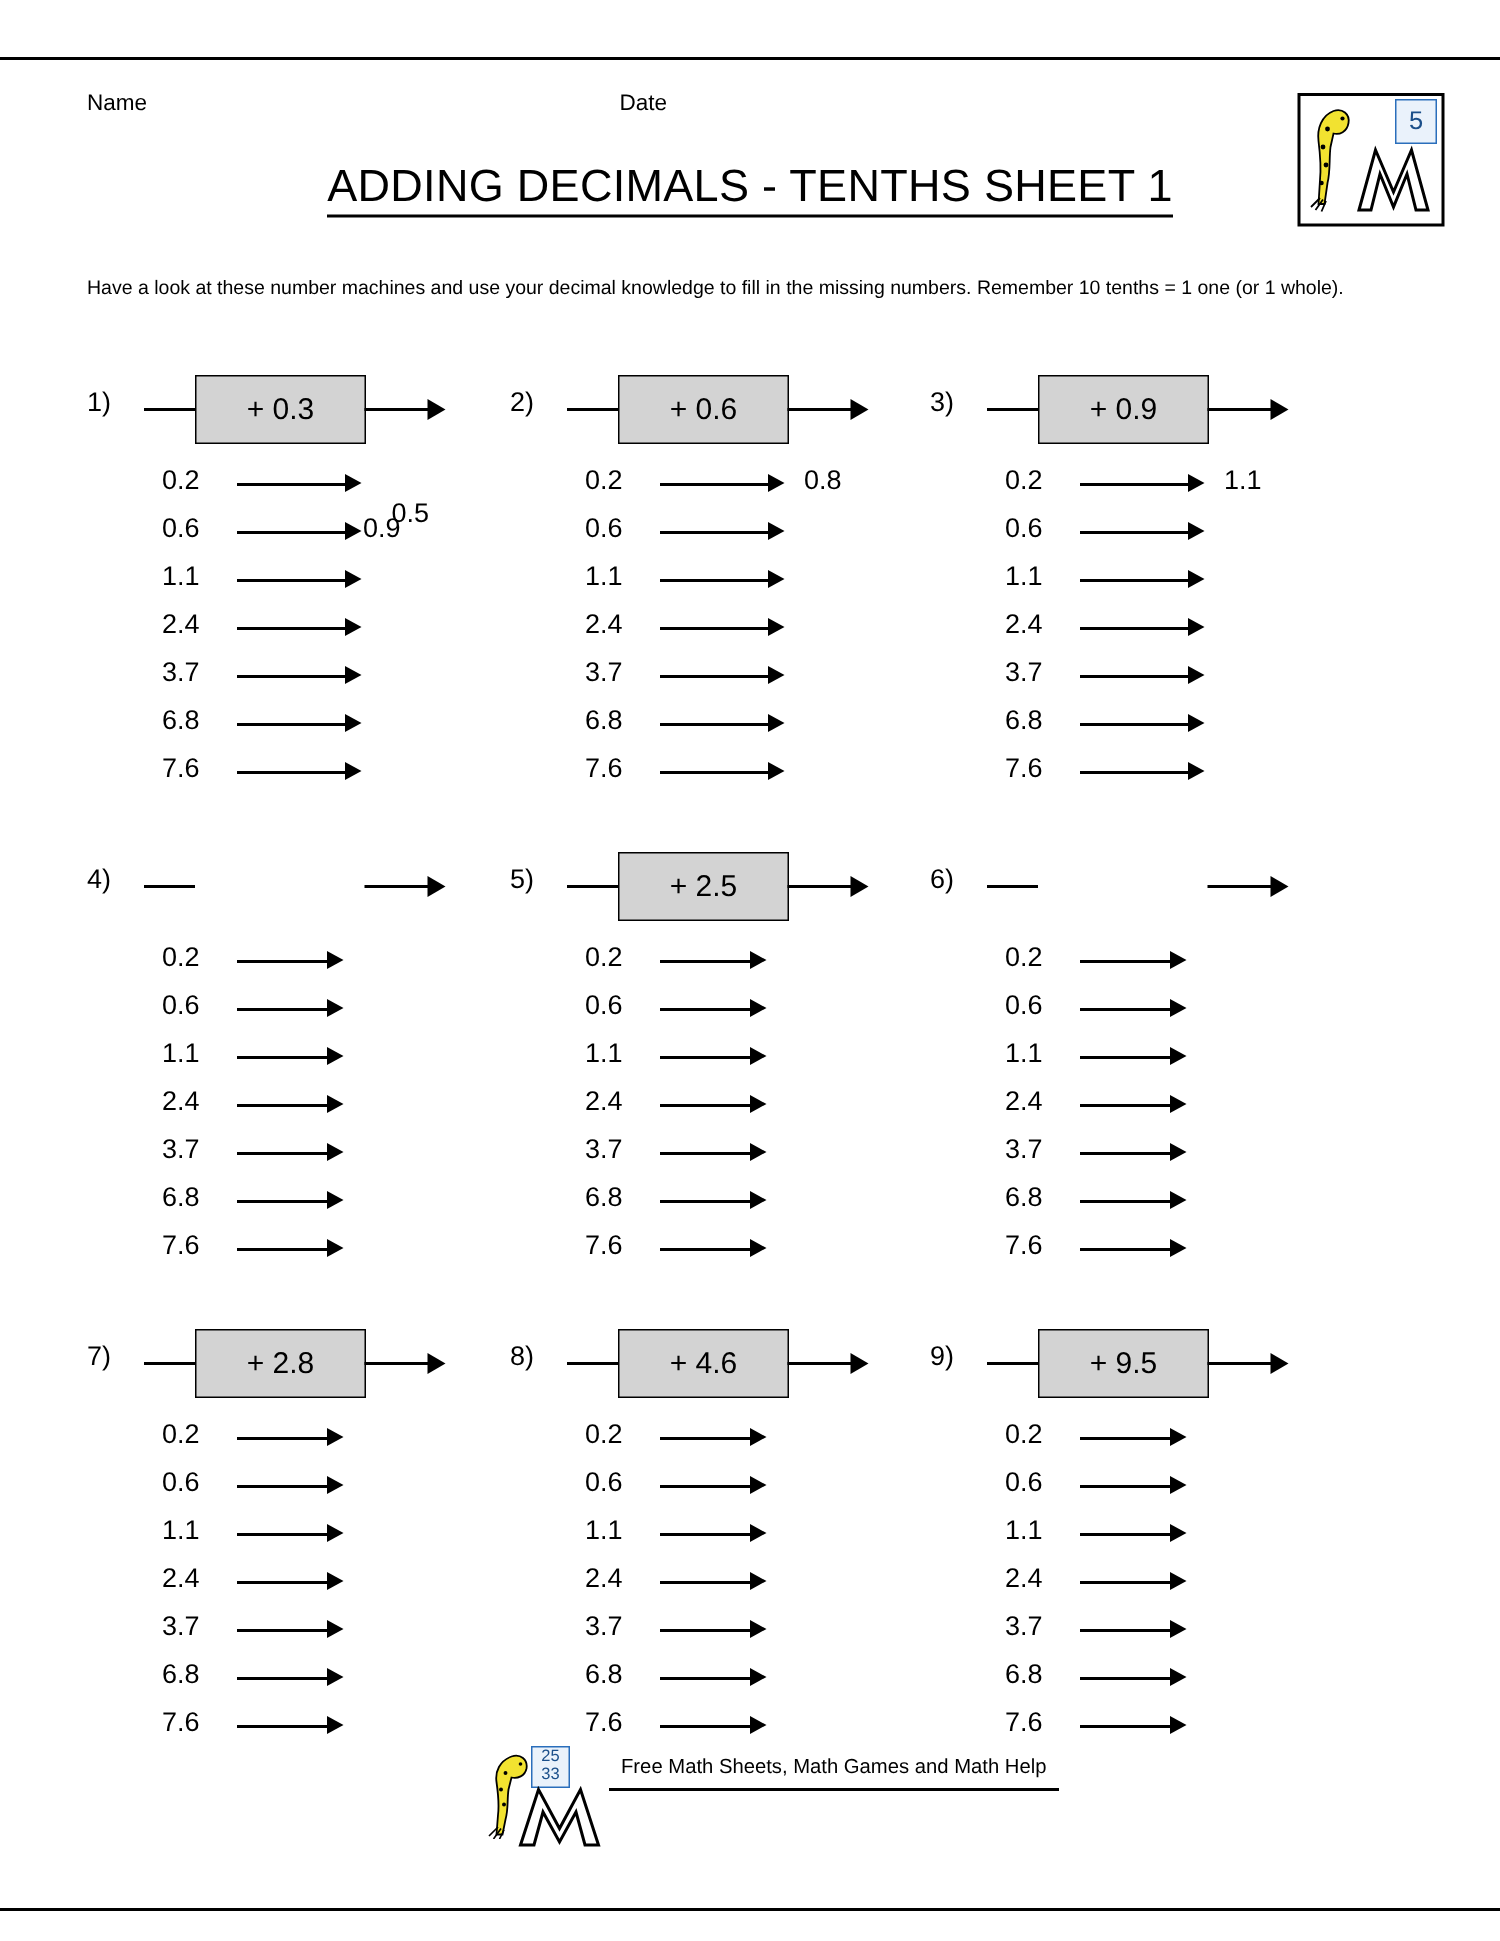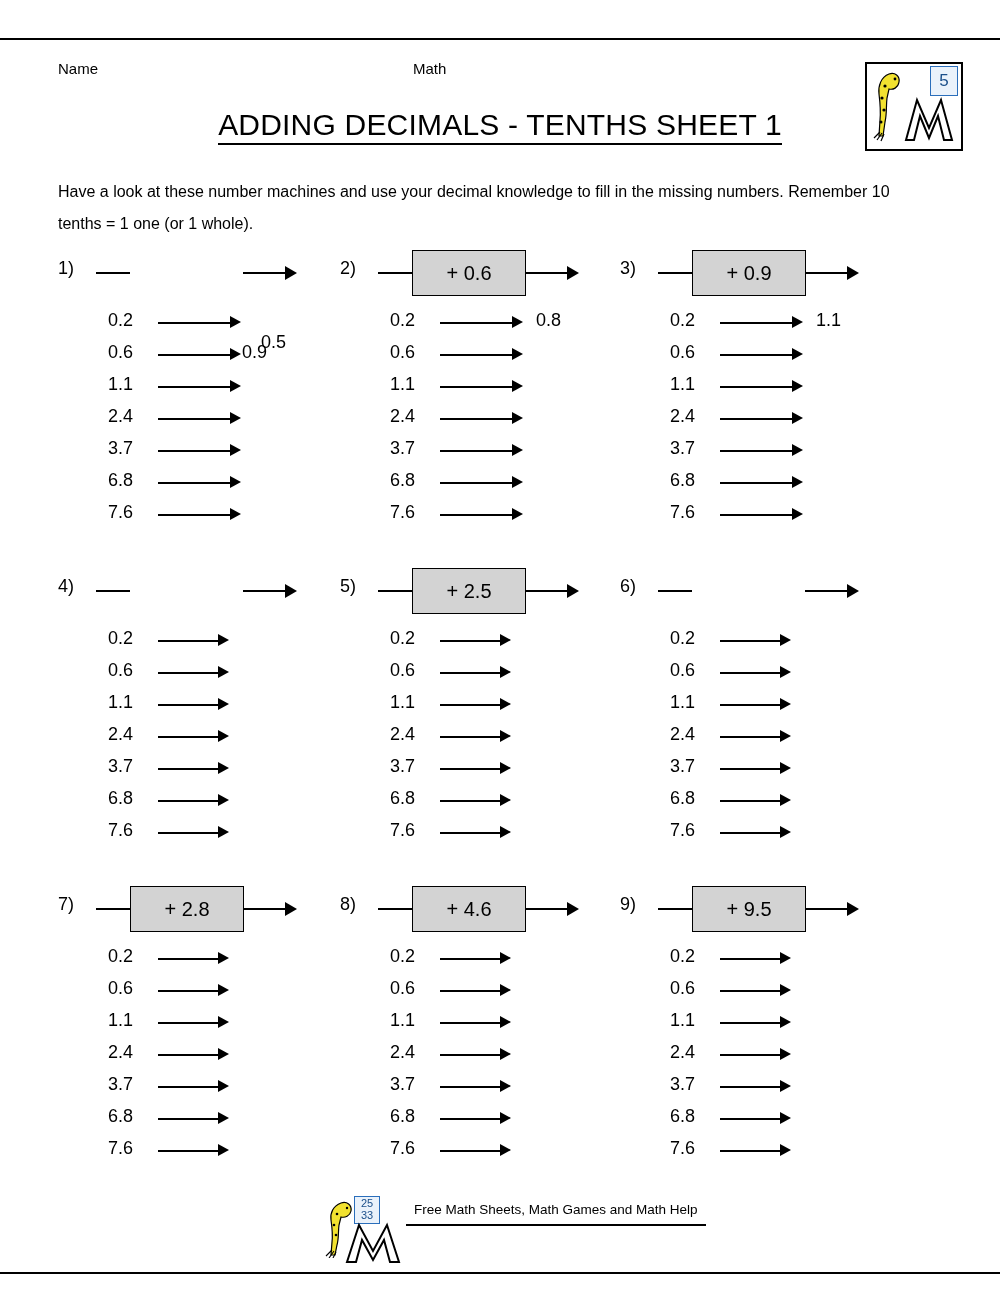--- a/index.html
+++ b/index.html
@@ -61,21 +61,21 @@
   }
   .title span {
     border-bottom: 2px solid #000;
     padding-bottom: 2px;
   }
   .instructions {
     position: absolute;
     top: 176px;
     left: 58px;
     width: 875px;
-    font-size: 16px;
+    font-size: 13px;
     line-height: 32px;
   }
   
   .logo-box {
     position: absolute;
     top: 62px;
     left: 865px;
     width: 94px;
     height: 85px;
     border: 2px solid #000;
@@ -207,21 +207,21 @@
   }
   .row .out-val {
     position: absolute;
     top: 0;
     font-size: 18px;
   }
 
   
   .footer {
     position: absolute;
-    top: 1196px;
+    top: 1164px;
     left: 0;
     width: 1000px;
     height: 70px;
   }
   .footer-inner {
     position: absolute;
     left: 318px;
     top: 0;
     width: 390px;
     height: 70px;
@@ -277,21 +277,21 @@
 </style>
 </head>
 <body>
 
 <div class="page">
 
   <div class="top-rule"></div>
   <div class="bottom-rule"></div>
 
   <div class="name-label">Name</div>
-  <div class="date-label">Math</div>
+  <div class="date-label">Date</div>
 
   <div class="title"><span>ADDING DECIMALS - TENTHS SHEET 1</span></div>
 
   <div class="instructions">Have a look at these number machines and use your decimal knowledge to fill in the missing numbers. Remember 10 tenths = 1 one (or 1 whole).</div>
 
   <div class="logo-box">
     <svg class="logo-sal" viewBox="0 0 34 74">
       <path d="M18 6 C24 4 29 8 28 14 C27 20 22 22 18 21 L16 30 C15 38 16 46 14 54 L12 68 L8 68 L9 52 C10 42 9 34 8 26 C7 18 10 9 18 6 Z" fill="#f2e230" stroke="#000" stroke-width="1.2"></path>
       <circle cx="24" cy="11" r="1.4" fill="#000"></circle>
       <circle cx="14" cy="18" r="1.6" fill="#000"></circle>
@@ -304,20 +304,21 @@
       <path d="M3 46 L14 6 L26 34 L38 6 L49 46 L41 46 L35 22 L26 44 L17 22 L11 46 Z" fill="#fff" stroke="#000" stroke-width="2"></path>
     </svg>
     <div class="grade-badge">5</div>
   </div>
 
   <div class="grid">
       <div class="machine" style="left: 58px; top: 0px; width: 280px;">
         <div class="m-index">1)</div>
         <div class="m-head">
           <div class="head-line-in"></div>
+          <div class="box">+ 0.3</div>
           <div class="head-line-out"></div>
           <div class="head-arrow"></div>
         </div>
         <div class="rows">
           <div class="row">
             <div class="in-val">0.2</div>
             <div class="arrow-line" style="left: 100px; width: 72px;"></div>
             <div class="arrow-head" style="left: 172px;"></div>
             <div class="out-val" style="left: 203px; margin-top: 22px;">0.5</div>
           </div>

